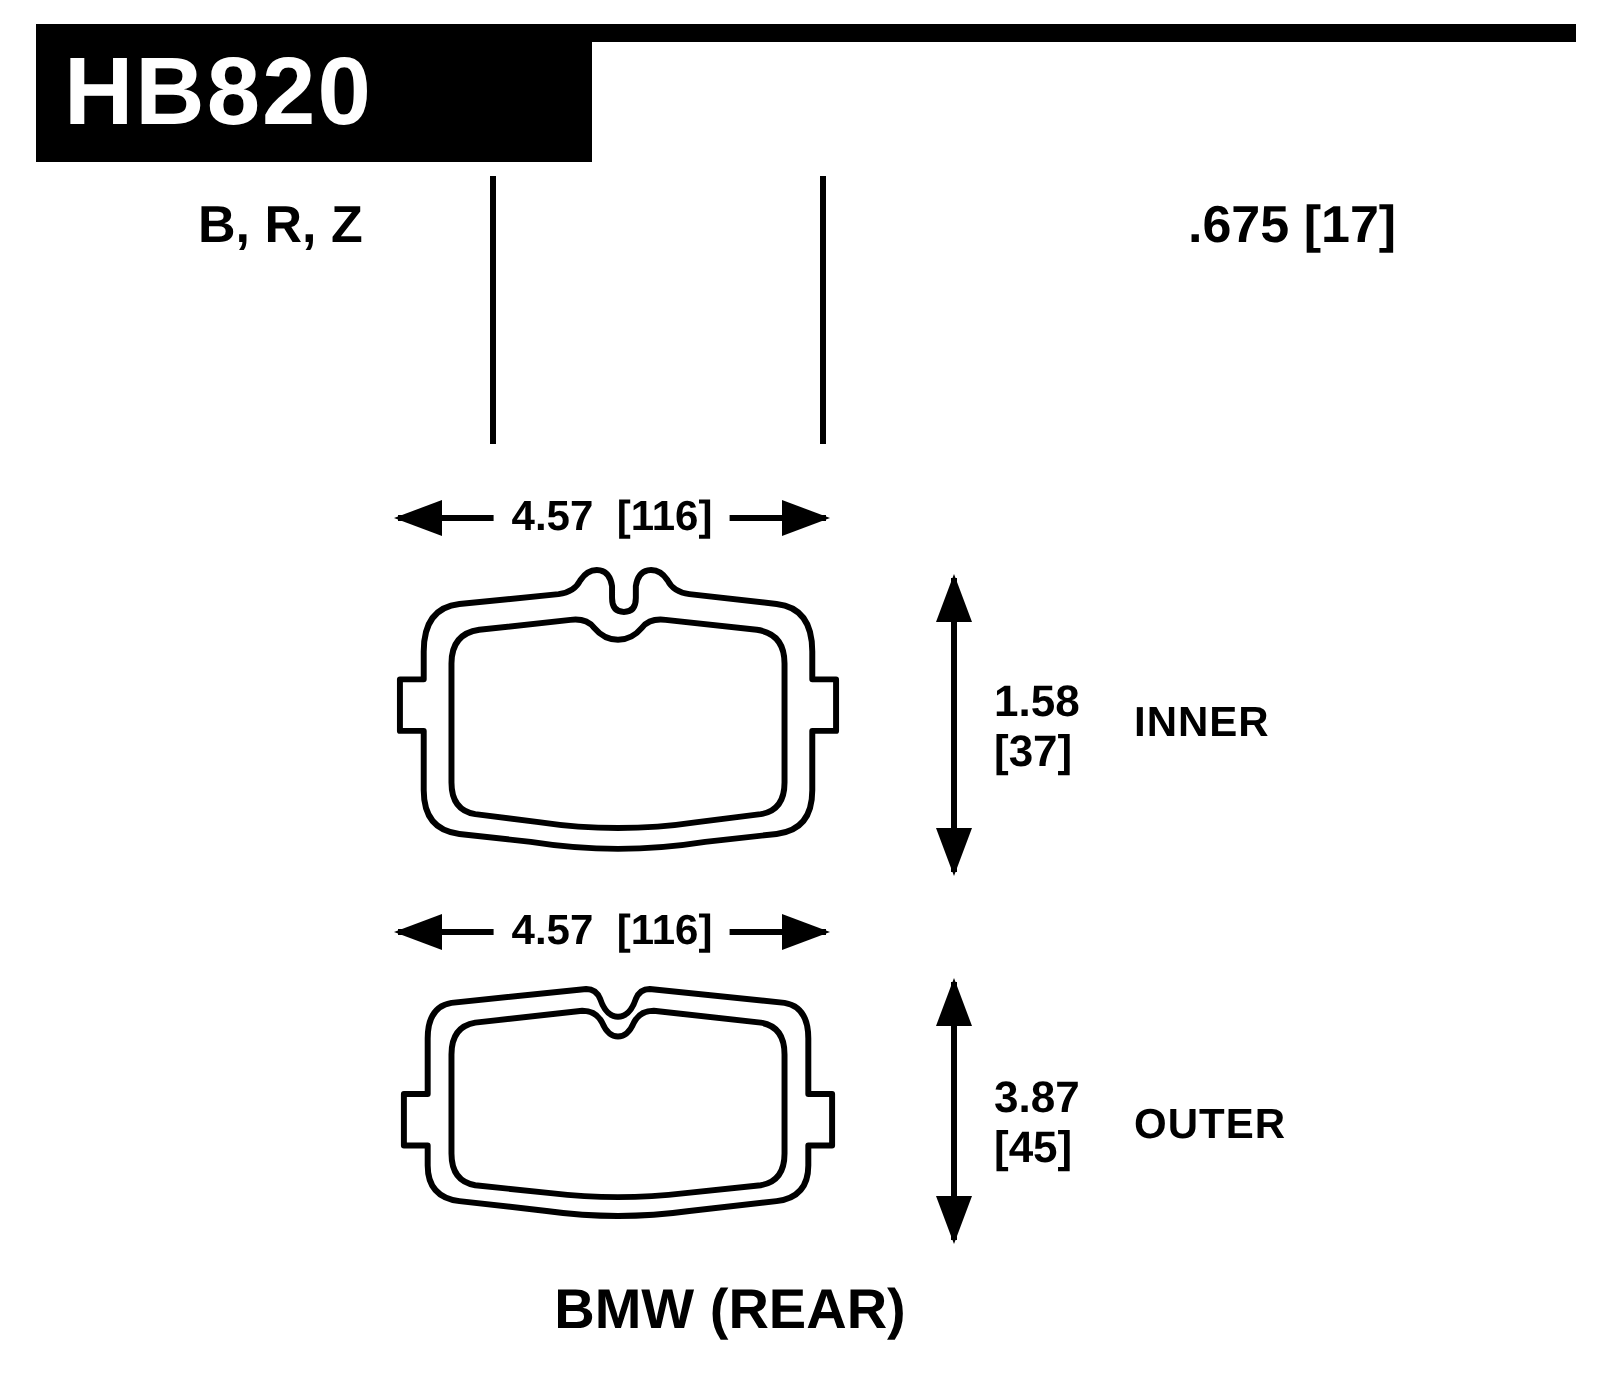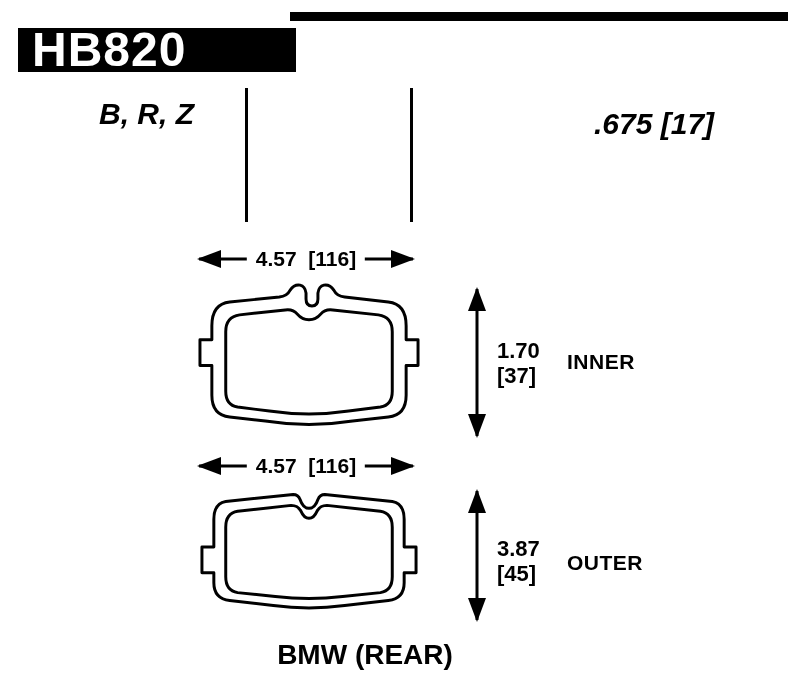--- a/index.html
+++ b/index.html
@@ -8,38 +8,38 @@
     width: 800px;
     height: 692px;
     background: #ffffff;
     font-family: "Liberation Sans", sans-serif;
     font-weight: bold;
     color: #000;
     overflow: hidden;
   }
   
   .part-box {
-    position: absolute; left: 18px; top: 28px;
-    width: 278px; height: 44px;
+    position: absolute; left: 18px; top: 12px;
+    width: 278px; height: 69px;
     background: #000;
     display: flex; align-items: center;
     padding-left: 14px; box-sizing: border-box;
   }
   .part-number {
     color: #fff; font-size: 48px; line-height: 1; letter-spacing: 1px;
   }
   .top-rule {
     position: absolute; left: 290px; top: 12px;
     width: 498px; height: 9px; background: #000;
   }
   
-  .spec { position: absolute; font-size: 30px; white-space: nowrap; font-style: italic; }
+  .spec { position: absolute; font-size: 26px; white-space: nowrap; }
   .spec-compounds { left: 99px;  top: 97px; }
   .spec-fmsi      { left: 256px; top: 97px; }
-  .spec-thickness { left: 594px; top: 97px; margin-top: 10px; }
+  .spec-thickness { left: 594px; top: 97px; }
   .vsep { position: absolute; width: 3px; height: 134px; top: 88px; background: #000; }
   .vsep1 { left: 245px; }
   .vsep2 { left: 410px; }
   
   .hdim { position: absolute; height: 26px; }
   .hdim-inner { left: 197px; top: 246px; width: 218px; }
   .hdim-outer { left: 197px; top: 453px; width: 218px; }
   .hdim .hline {
     position: absolute; left: 2px; right: 2px; top: 50%;
     height: 3px; background: #000; transform: translateY(-50%);
@@ -123,21 +123,21 @@
     <path d="M 34 20 L 84 15 Q 92 14 95 8 Q 99 2 105 3 Q 110 4 111 11 L 111 17 Q 111 24 117 24 Q 123 24 123 17 L 123 11 Q 124 4 129 3 Q 135 2 139 8 Q 142 14 150 15 L 194 20 Q 212 22 212 44 L 212 58 L 224 58 L 224 84 L 212 84 L 212 114 Q 212 134 194 136 L 158 140 Q 114 147 70 140 L 34 136 Q 16 134 16 114 L 16 84 L 4 84 L 4 58 L 16 58 L 16 44 Q 16 22 34 20 Z"></path>
     <path d="M 44 33 L 90 28 Q 98 27 102 32 Q 107 38 114 38 Q 121 38 126 32 Q 130 27 138 28 L 184 33 Q 198 35 198 50 L 198 110 Q 198 124 186 126 L 154 130 Q 114 136 74 130 L 42 126 Q 30 124 30 110 L 30 50 Q 30 35 44 33 Z"></path>
   </svg>
 
   <div class="vdim vdim-inner">
     <div class="vline"></div>
     <div class="varrow up"></div>
     <div class="varrow down"></div>
   </div>
   <div class="vdim-text vdim-text-inner">
-    <div>1.70</div>
+    <div>1.58</div>
     <div>[37]</div>
   </div>
   <div class="pad-label label-inner">INNER</div>
 
   <div class="hdim hdim-outer">
     <div class="hline"></div>
     <div class="harrow left"></div>
     <div class="harrow right"></div>
     <span class="dimtext">4.57  [116]</span>
   </div>

